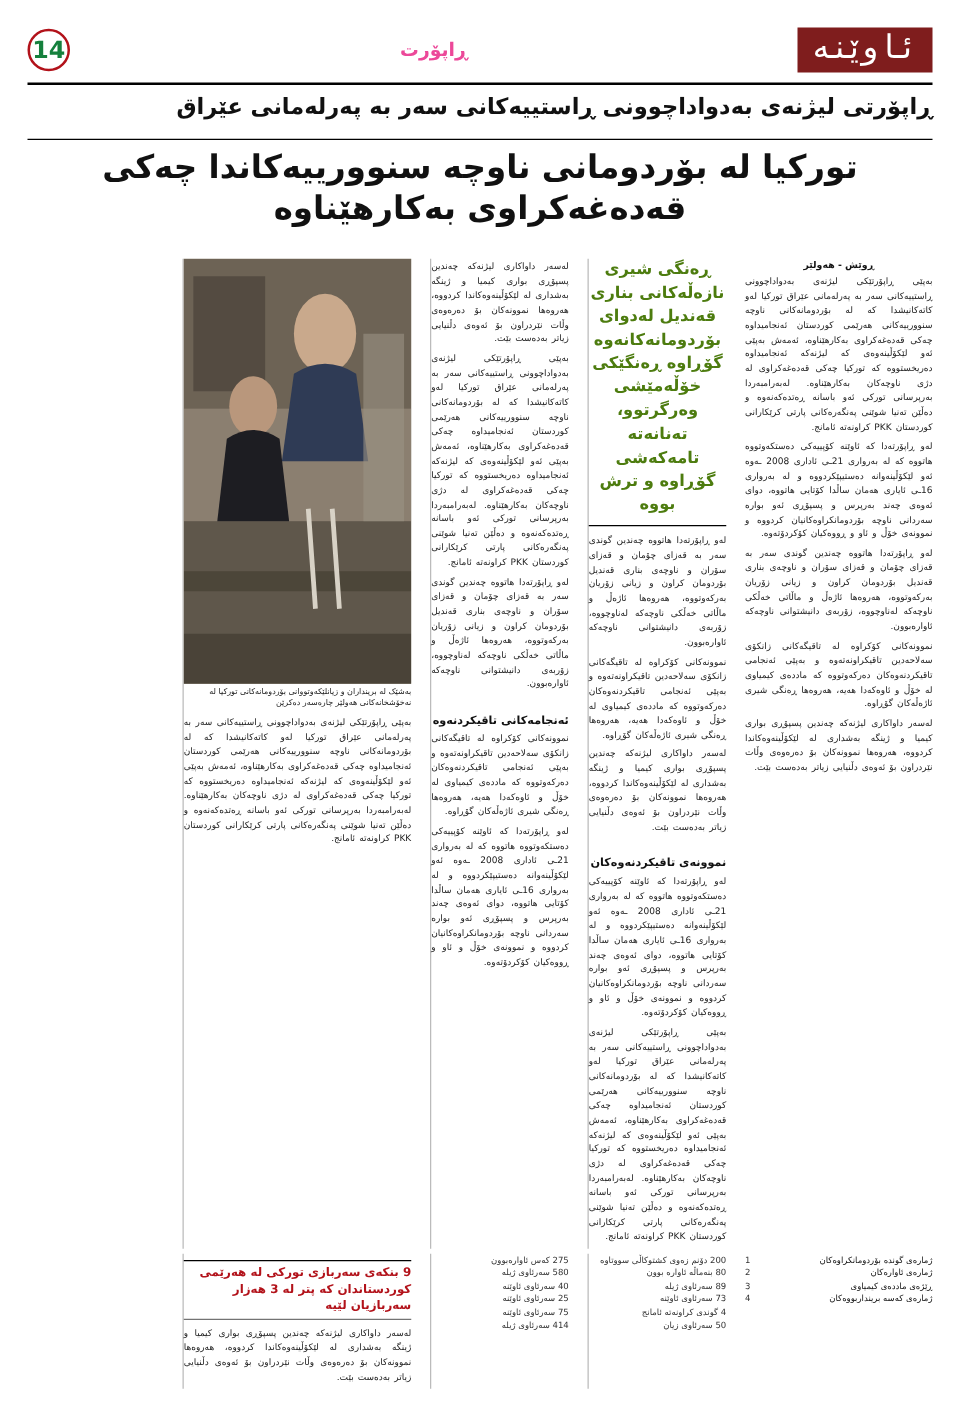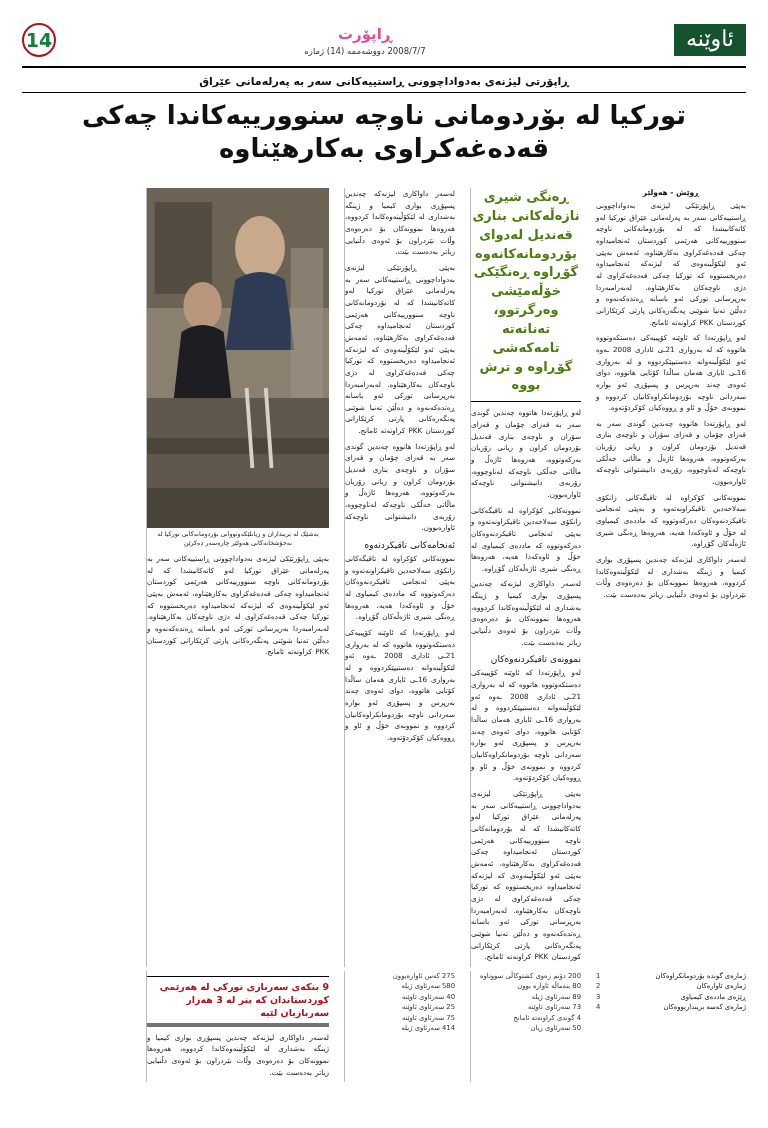--- a/index.html
+++ b/index.html
@@ -22,26 +22,26 @@
 
   
   .masthead {
     display: flex;
     align-items: center;
     justify-content: space-between;
     direction: rtl;
     height: 44px;
   }
   .logo-box {
-    background: #14532d;
+    background: #7f1d1d;
     color: #fff;
     padding: 4px 12px 6px 12px;
-    font-size: 22px;
+    font-size: 26px;
     letter-spacing: 1px;
-    font-family: Liberation Sans, sans-serif;
+    font-family: Liberation Mono, monospace;
     line-height: 1;
   }
   .masthead-center {
     flex: 1;
     text-align: center;
     direction: rtl;
   }
   .section-title {
     font-size: 15px;
     font-weight: bold;
@@ -61,24 +61,24 @@
     font-size: 19px;
     font-weight: bold;
     display:flex; align-items:center; justify-content:center;
     font-family: "DejaVu Sans", sans-serif;
   }
   .rule-thick { border-top: 2px solid #000; margin-top: 4px; }
   .rule-thin { border-top: 1px solid #000; margin-top: 2px; }
 
   
   .kicker {
-    text-align: center;
-    font-size: 11px;
-    font-weight: bold;
-    margin: 7px 0 4px 0;
+    text-align: right;
+    font-size: 18px;
+    font-weight: bold;
+    margin: 7px 0 15px 0;
     direction: rtl;
   }
   .headline {
     text-align: center;
     font-size: 26px;
     font-weight: bold;
     line-height: 1.25;
     margin: 6px 0 24px 0;
     direction: rtl;
     letter-spacing: -0.2px;
@@ -106,45 +106,45 @@
 
   .lead-red {
     color: #4d7c0f;
     font-weight: bold;
     font-size: 13px;
     line-height: 1.45;
     text-align: center;
     direction: rtl;
   }
   .subhead-black {
-    font-weight: normal;
+    font-weight: bold;
     font-size: 9px;
     direction: rtl;
-    margin: 6px 0 3px;
+    margin: 19px 0 3px;
   }
   .byline {
     font-size: 7.5px;
     font-weight: bold;
     direction: rtl;
     text-align: center;
     color: #111;
     margin-bottom: 3px;
   }
 
   
   .photo {
     width: 100%;
     background: #8d8475;
     position: relative;
     overflow: hidden;
   }
   .caption {
     font-size: 6.4px;
     direction: rtl;
-    text-align: center;
+    text-align: right;
     color: #222;
     margin-top: 2px;
     line-height: 1.4;
   }
 
   
   .resultlist {
     font-size: 6.8px;
     direction: rtl;
     line-height: 1.55;
@@ -153,35 +153,34 @@
   .resultlist .row span:last-child { color:#333; }
 
   .boxhead {
     font-size: 9.5px;
     font-weight: bold;
     color:#b2121a;
     direction: rtl;
     line-height:1.4;
     text-align: right;
     border-top: 1px solid #000;
-    border-bottom: 4px solid #737373;
+    border-bottom: 1px solid #737373;
     padding: 3px 0;
     margin: 5px 0;
   }
 </style>
 </head>
 <body>
 
 <div class="page">
 
   <div class="masthead">
     <div class="logo-box">ئاوێنە</div>
     <div class="masthead-center">
       <div class="section-title">ڕاپۆرت</div>
-      <div class="issue-line">2008/7/7  دووشەممە  (14) ژمارە</div>
     </div>
     <div class="page-number">14</div>
   </div>
   <div class="rule-thick"></div>
 
   <div class="kicker">ڕاپۆرتی لیژنەی بەدواداچوونی ڕاستییەکانی سەر بە پەرلەمانی عێراق</div>
   <div class="rule-thin"></div>
   <div class="headline">تورکیا لە بۆردومانی ناوچە سنوورییەکاندا چەکی قەدەغەکراوی بەکارهێناوە</div>
 
   <div class="cols">

